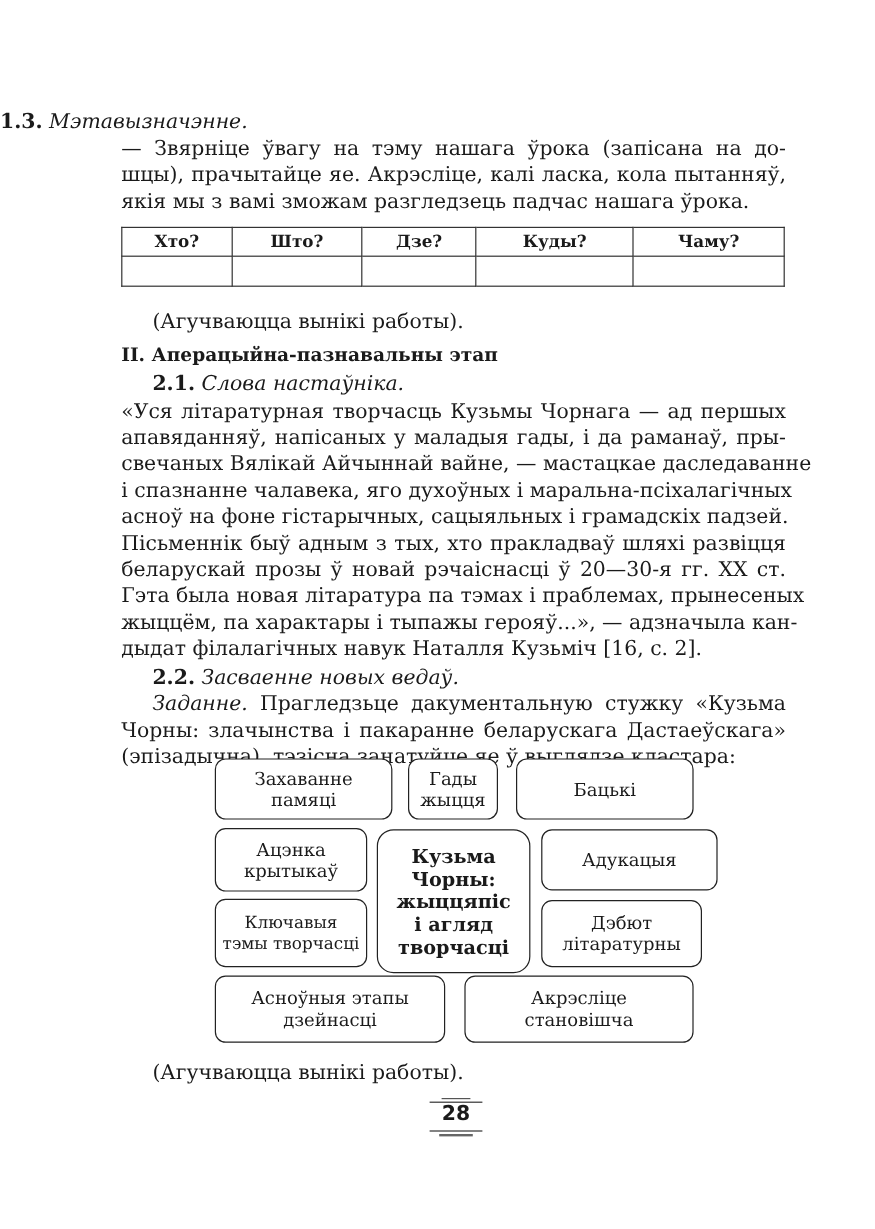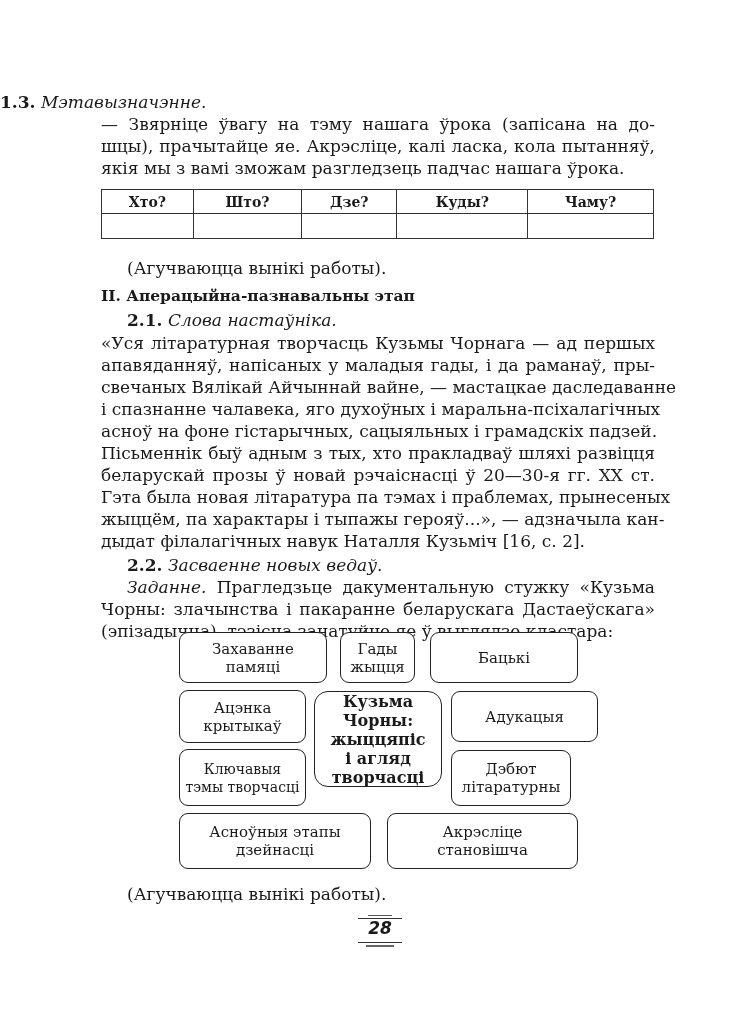--- a/index.html
+++ b/index.html
@@ -19,21 +19,21 @@
   .qtable th { height: 23px; }
   .qtable td { height: 24px; }
 
   
   .cbox { position: absolute; border: 1.8px solid #222; border-radius: 9px; box-sizing: border-box;
     display: flex; align-items: center; justify-content: center; text-align: center;
     font-size: 15px; line-height: 18px; background: #fff; }
   .center { font-weight: bold; font-size: 16px; line-height: 19px; border-radius: 14px; }
 
   .pnum { position: absolute; left: 357px; top: 918px; width: 46px; text-align: center;
-    font-family: "DejaVu Sans", "Liberation Sans", sans-serif; font-weight: bold; font-size: 17px; font-style: italic; }
+    font-family: "DejaVu Sans", "Liberation Sans", sans-serif; font-weight: bold; font-size: 17px; }
   .rule { position: absolute; height: 1px; background: #333; }
 </style>
 </head>
 <body>
 
 <div class="line indent" style="top:92px;">
   <span class="b">1.3.</span>
   <span class="i">Мэтавызначэнне.</span>
 </div>
 <div class="line just indent" style="top:114px; left:101px;">— Звярніце ўвагу на тэму нашага ўрока (запісана на до-</div>
@@ -105,40 +105,40 @@
   <div class="cbox" style="left:430px; top:632px; width:148px; height:51px;">
     <div>Бацькі</div>
   </div>
 
   <div class="cbox" style="left:179px; top:690px; width:127px; height:53px;">
     <div>
         <div>Ацэнка</div>
         <div>крытыкаў</div>
       </div>
   </div>
-  <div class="cbox center" style="left:314px; top:691px; width:128px; height:96px;">
+  <div class="cbox center" style="left:314px; top:691px; width:128px; height:120px;">
     <div>
       <div>Кузьма</div>
       <div>Чорны:</div>
       <div>жыццяпіс</div>
       <div>і агляд</div>
       <div>творчасці</div>
     </div>
   </div>
   <div class="cbox" style="left:451px; top:691px; width:147px; height:51px;">
     <div>Адукацыя</div>
   </div>
 
   <div class="cbox" style="left:179px; top:749px; width:127px; height:57px; font-size:14px;">
     <div>
         <div>Ключавыя</div>
         <div>тэмы творчасці</div>
       </div>
   </div>
-  <div class="cbox" style="left:451px; top:750px; width:120px; height:56px;">
+  <div class="cbox" style="left:451px; top:750px; width:134px; height:56px;">
     <div>
         <div>Дэбют</div>
         <div>літаратурны</div>
       </div>
   </div>
 
   <div class="cbox" style="left:179px; top:813px; width:192px; height:56px;">
     <div>
         <div>Асноўныя этапы</div>
         <div>дзейнасці</div>

